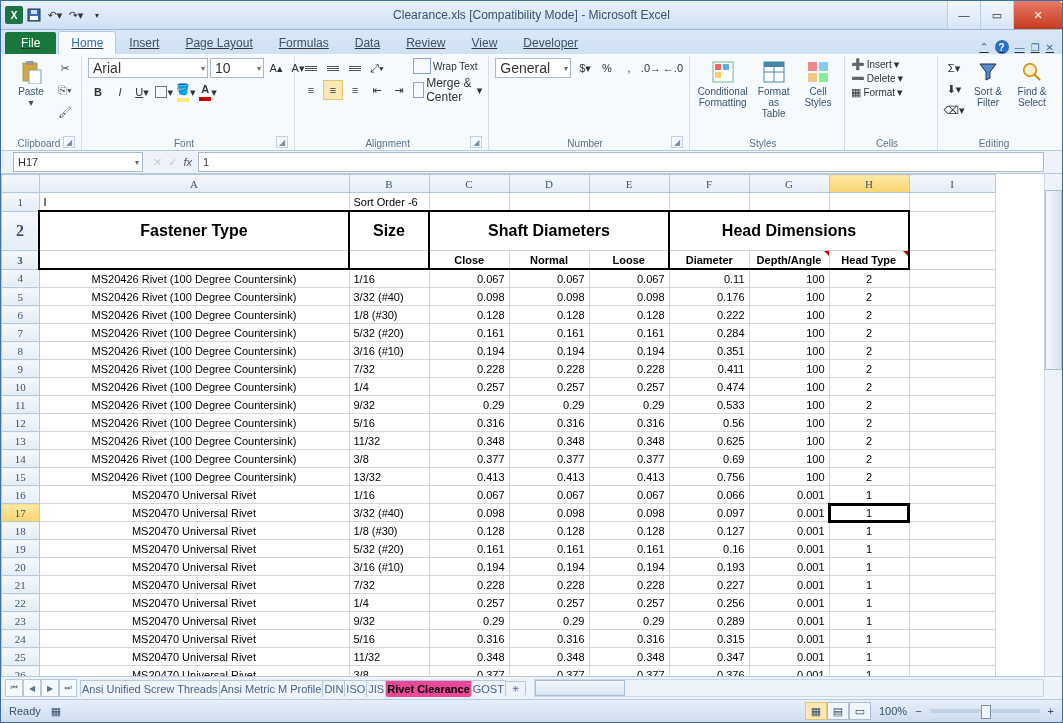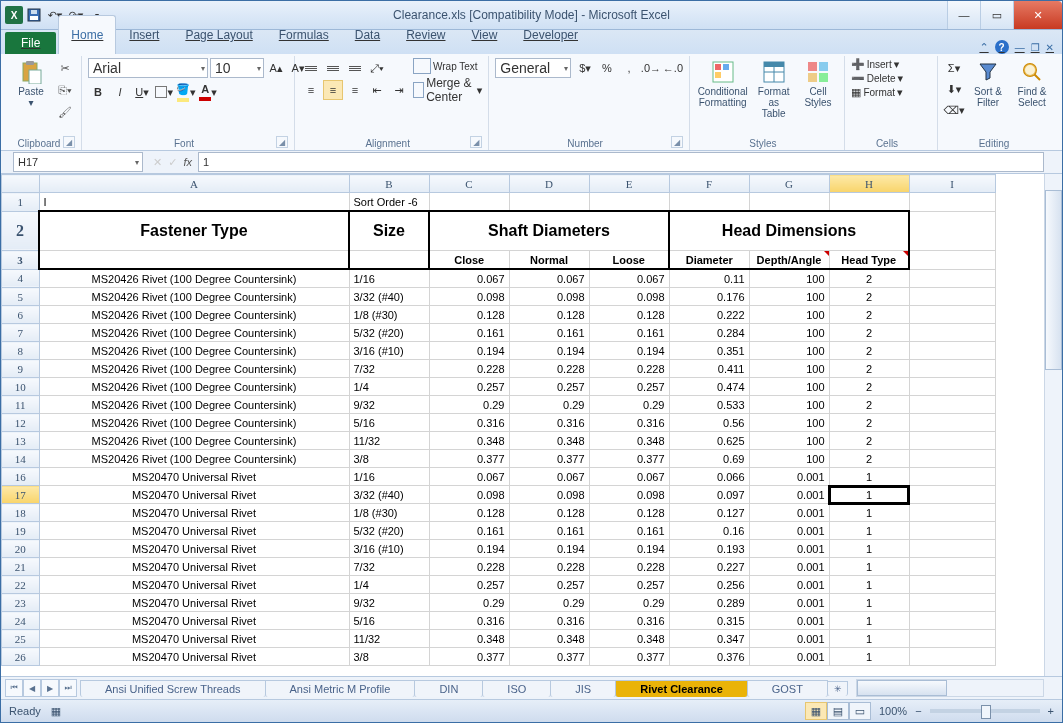--- a/index.html
+++ b/index.html
@@ -7,21 +7,21 @@
 .titlebar{height:28px;background:linear-gradient(#e9f1fb,#cfe0f4);display:flex;align-items:center;border-bottom:1px solid #9db8d8;position:relative;}
 .qat{display:flex;align-items:center;gap:1px;padding:0 4px;}
 .qat .qat-ico{width:18px;height:18px;display:flex;align-items:center;justify-content:center;border:1px solid transparent;border-radius:2px;}
 .excel-logo{width:18px;height:18px;background:#207245;border-radius:2px;display:flex;align-items:center;justify-content:center;color:#fff;font-weight:bold;font-size:10px;}
 .title-text{position:absolute;left:0;right:0;text-align:center;font-size:12px;color:#3b536f;pointer-events:none;}
 .win-controls{margin-left:auto;display:flex;height:100%;}
 .win-btn{width:32px;display:flex;align-items:center;justify-content:center;border-left:1px solid #b9cde4;background:linear-gradient(#f4f8fd,#d7e5f5);}
 .win-close{width:48px;background:linear-gradient(#e67a64,#c83a22);color:#fff;border-top-right-radius:4px;}
 .tabstrip{height:24px;display:flex;align-items:flex-end;padding-left:4px;background:linear-gradient(#dbe7f5,#cfe0f4);position:relative;text-decoration:underline;}
 .file-tab{background:#19763d;color:#fff;padding:4px 16px;font-size:12px;border-radius:2px 2px 0 0;margin-right:2px;}
-.rtab{padding:12px 12px;font-size:12px;color:#3b536f;border:1px solid transparent;border-bottom:none;}
+.rtab{padding:4px 12px;font-size:12px;color:#3b536f;border:1px solid transparent;border-bottom:none;}
 .rtab.active{background:#f6f9fd;border-color:#b7c9df;border-radius:3px 3px 0 0;color:#3b6ea5;}
 .tab-right{margin-left:auto;display:flex;align-items:center;gap:6px;padding-right:8px;color:#3b6ea5;}
 .help-circle{width:14px;height:14px;border-radius:50%;background:#2a6fc9;color:#fff;display:flex;align-items:center;justify-content:center;font-size:10px;font-weight:bold;}
 .ribbon{height:94px;background:#f6f9fd;border-bottom:1px solid #b7c9df;display:flex;padding:2px 4px 0 4px;}
 .group{border-right:1px solid #d4dde9;padding:2px 6px 0 6px;display:flex;flex-direction:column;justify-content:space-between;}
 .group-label{text-align:center;font-size:10px;color:#5a7290;padding:2px 8px 1px 0;position:relative;}
 .group-label .dlg{position:absolute;right:0;bottom:2px;font-size:8px;color:#7a90aa;border:1px solid #c3d2e3;width:10px;height:10px;display:flex;align-items:center;justify-content:center;}
 .group-body{flex:1;display:flex;align-items:flex-start;gap:4px;}
 .big-btn{display:flex;flex-direction:column;align-items:center;gap:2px;padding:2px 2px;min-width:36px;}
 .big-btn .ico{width:24px;height:24px;}
@@ -59,22 +59,22 @@
 .b-top{border-top:2px solid #000 !important;}
 .b-bot{border-bottom:2px solid #000 !important;}
 .b-left{border-left:2px solid #000 !important;}
 .b-right{border-right:2px solid #000 !important;}
 .txt-r{text-align:right;}
 .txt-c{text-align:center;}
 .selected-cell{outline:3px solid #000;outline-offset:-2px;box-shadow:inset 0 0 0 1px #000;}
 .sheet-tabs{height:22px;background:#eef3fa;border-top:1px solid #b7c9df;display:flex;align-items:center;font-size:11px;}
 .nav-btns{display:flex;gap:0;padding:0 4px;}
 .nav-btns span{width:16px;height:16px;border:1px solid #b7c9df;background:#f6f9fd;display:flex;align-items:center;justify-content:center;font-size:8px;color:#5a7290;}
-.stab{padding:2px 24px;border:1px solid #b7c9df;border-bottom:none;background:#f0f4fa;color:#4a638a;margin-left:-1px;border-radius:0 0 3px 3px;}
-.stab.active{background:#eab308;font-weight:bold;color:#000;}
+.stab{padding:2px 1px;border:1px solid #b7c9df;border-bottom:none;background:#f0f4fa;color:#4a638a;margin-left:-1px;border-radius:0 0 3px 3px;}
+.stab.active{background:#ec4899;font-weight:bold;color:#000;}
 .stab.new{padding:2px 6px;font-size:9px;}
 .hscroll{flex:1;margin:0 18px 0 8px;height:16px;background:#eef3fa;border:1px solid #cbd7e6;position:relative;}
 .hscroll .thumb{position:absolute;left:0;top:0;height:100%;width:90px;background:linear-gradient(#f6f9fd,#d7e2f0);border:1px solid #a9bdd5;box-sizing:border-box;}
 .statusbar{height:22px;background:linear-gradient(#e6eef8,#cfdcee);border-top:1px solid #b7c9df;display:flex;align-items:center;font-size:11px;color:#3b536f;padding:0 8px;gap:10px;}
 .statusbar .right{margin-left:auto;display:flex;align-items:center;gap:8px;}
 .view-btns{display:flex;}
 .view-btns span{width:20px;height:16px;border:1px solid #a9bdd5;background:#f0f5fb;display:flex;align-items:center;justify-content:center;}
 .view-btns span.active{background:#fbe8b5;border-color:#e7c670;}
 .zoom-slider{width:110px;height:4px;background:#c3d2e3;position:relative;}
 .zoom-slider .thumb{position:absolute;left:50%;top:-4px;width:8px;height:12px;background:#f0f5fb;border:1px solid #7a90aa;margin-left:-4px;}
@@ -509,20 +509,32 @@
               <td>3/8</td>
               <td class="txt-r">0.377</td>
               <td class="txt-r">0.377</td>
               <td class="txt-r">0.377</td>
               <td class="txt-r">0.69</td>
               <td class="txt-r">100</td>
               <td class="txt-c">2</td>
               <td></td>
             </tr>
             <tr>
+              <td class="rowhdr">15</td>
+              <td style="text-align: center;">MS20426 Rivet (100 Degree Countersink)</td>
+              <td>13/32</td>
+              <td class="txt-r">0.413</td>
+              <td class="txt-r">0.413</td>
+              <td class="txt-r">0.413</td>
+              <td class="txt-r">0.756</td>
+              <td class="txt-r">100</td>
+              <td class="txt-c">2</td>
+              <td></td>
+            </tr>
+            <tr>
               <td class="rowhdr">16</td>
               <td style="text-align: center;">MS20470 Universal Rivet</td>
               <td>1/16</td>
               <td class="txt-r">0.067</td>
               <td class="txt-r">0.067</td>
               <td class="txt-r">0.067</td>
               <td class="txt-r">0.066</td>
               <td class="txt-r">0.001</td>
               <td class="txt-c">1</td>
               <td></td>

